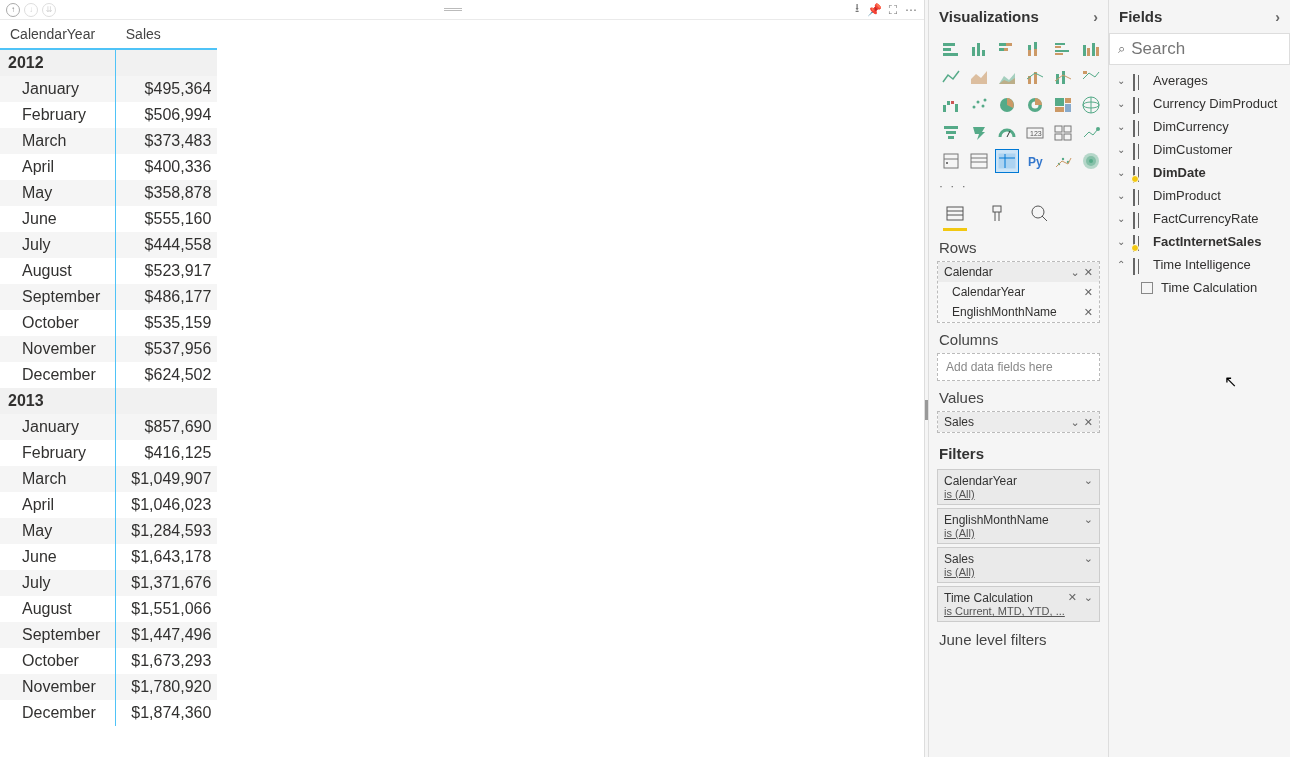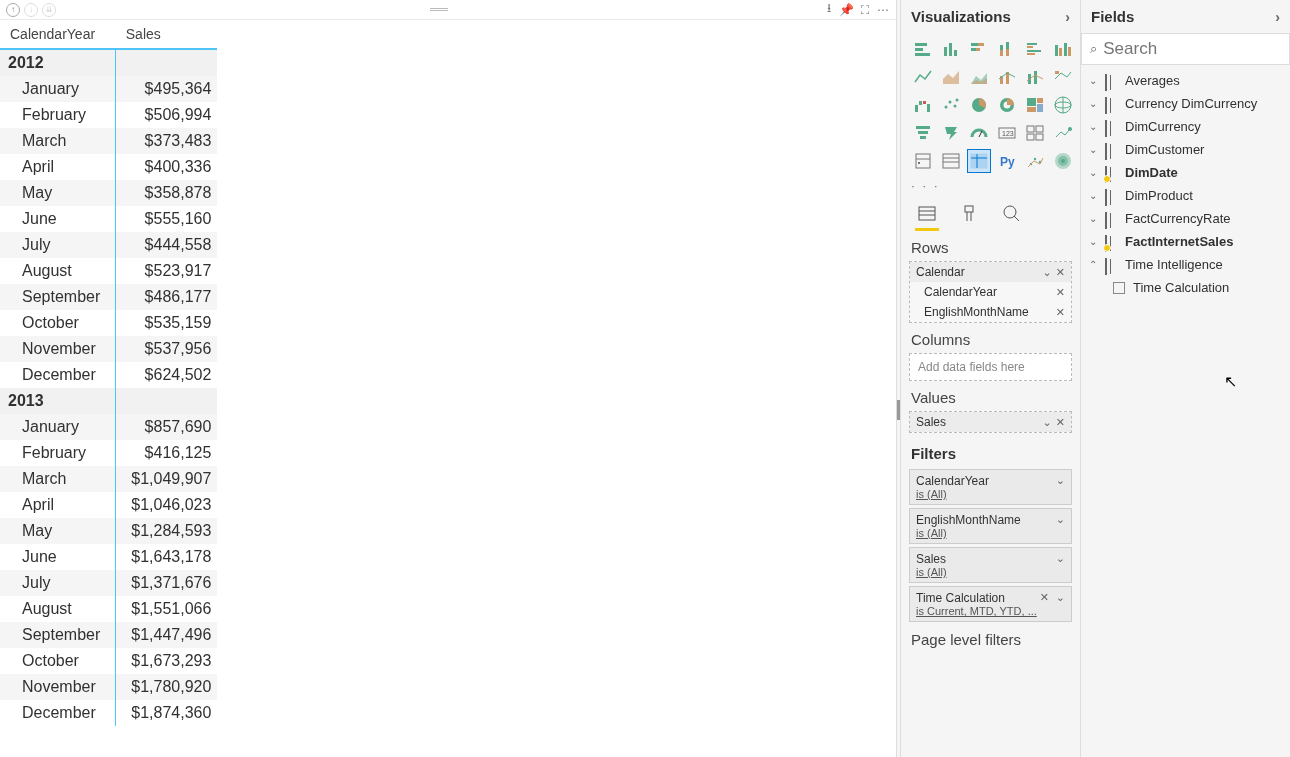--- a/index.html
+++ b/index.html
@@ -48,21 +48,21 @@
   
   .scroll-area { flex:1; overflow-y:auto; }
   
   .filter-card { margin:3px 8px; border:1px solid #ccc; background:#eaeaea; padding:4px 6px; font-size:12px; position:relative; }
   .filter-card .ttl { color:#333; }
   .filter-card .sub { color:#555; font-size:11px;text-decoration:underline; }
   .filter-card .chev2 { position:absolute; top:4px; right:6px; color:#666; font-size:11px; }
   .filter-card .x { position:absolute; top:4px; right:22px; color:#666; font-size:11px; }
   
   
-  .pane-fields { width: 210px; }
+  .pane-fields { width: 182px; }
   .search-row { display:flex; align-items:center; border:1px solid #ddd; background:#fff; margin:0 0 4px 0; padding:5px 8px; gap:6px; }
   .search-row input { border:none; outline:none; flex:1; font-size:17px; background:transparent; }
   .fld { display:flex; align-items:center; gap:6px; padding:4px 8px; cursor:pointer; font-size:13px; }
   .fld .exp { width:10px; color:#666; font-size:10px; }
   .fld .tbl-ico { width:14px; height:12px; border:1px solid #666; position:relative; }
   .fld .tbl-ico::before { content:""; position:absolute; left:0; right:0; top:3px; height:1px; background:#666; }
   .fld .tbl-ico::after { content:""; position:absolute; top:0; bottom:0; left:4px; width:1px; background:#666; }
   .fld.bold .nm { font-weight:700; }
   .fld .badge { position:absolute; width:8px; height:8px; background:#f2c811; border-radius:50%; margin-left:-4px; margin-top:8px; border:1px solid #fff; }
   .fld .tbl-wrap { position:relative; width:14px; height:12px; }
@@ -509,21 +509,21 @@
       <div class="sub">is (All)</div>
       <div class="chev2">⌄</div>
     </div>
     <div class="filter-card">
       <div class="ttl">Time Calculation</div>
       <div class="sub">is Current, MTD, YTD, ...</div>
       <div class="x">✕</div>
       <div class="chev2">⌄</div>
     </div>
 
-    <div class="section-label">Page level filters</div>
+    <div class="section-label">June level filters</div>
   </div>
 </div>
 
 <div class="pane pane-fields">
   <div class="pane-header">
     <span>Fields</span>
     <span class="chev">›</span>
   </div>
   <div class="search-row">
     <span style="color:#666">⌕</span>
@@ -531,21 +531,21 @@
   </div>
   <div id="fields-list">
       <div class="fld">
         <span class="exp">⌄</span>
         <span class="tbl-wrap"><span class="tbl-ico"></span></span>
         <span class="nm">Averages</span>
       </div>
       <div class="fld">
         <span class="exp">⌄</span>
         <span class="tbl-wrap"><span class="tbl-ico"></span></span>
-        <span class="nm">Currency DimCurrency</span>
+        <span class="nm">Currency DimProduct</span>
       </div>
       <div class="fld">
         <span class="exp">⌄</span>
         <span class="tbl-wrap"><span class="tbl-ico"></span></span>
         <span class="nm">DimCurrency</span>
       </div>
       <div class="fld">
         <span class="exp">⌄</span>
         <span class="tbl-wrap"><span class="tbl-ico"></span></span>
         <span class="nm">DimCustomer</span>

